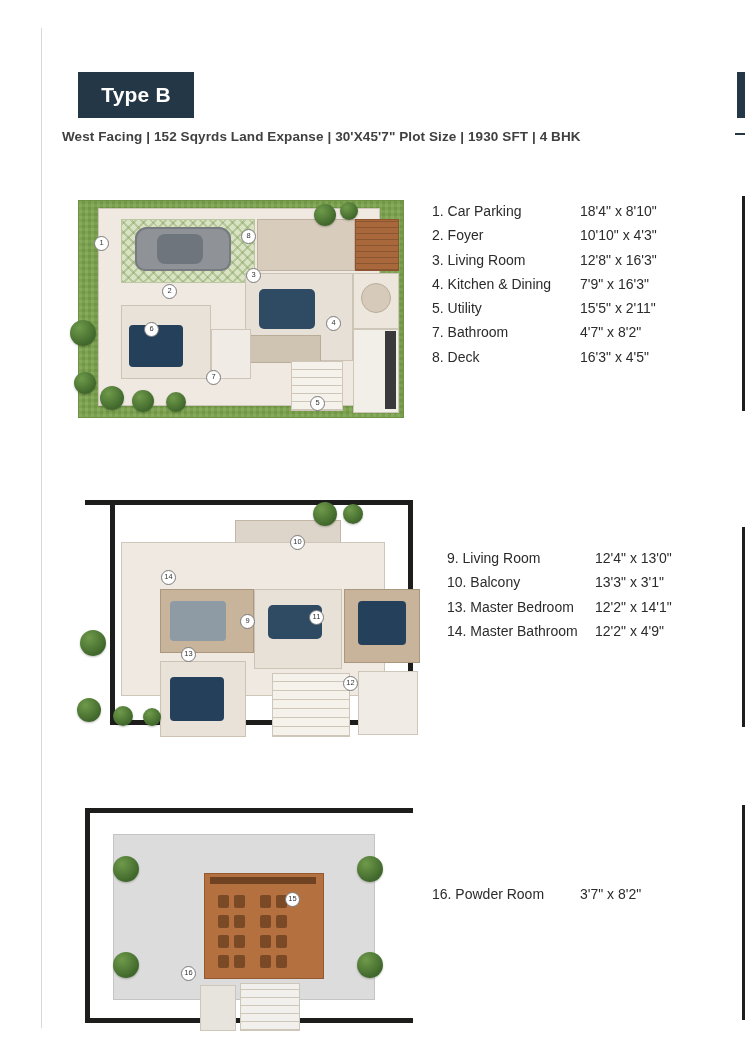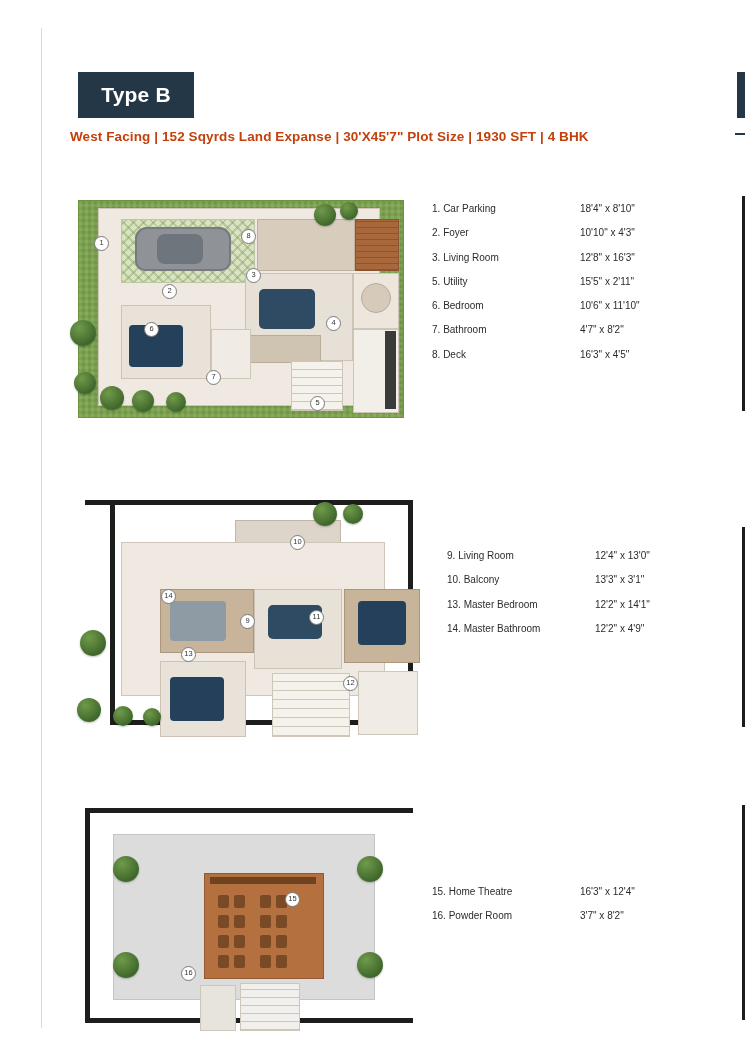--- a/index.html
+++ b/index.html
@@ -45,27 +45,27 @@
   .title-badge{
     position:absolute; left:78px; top:72px;
     width:116px; height:46px;
     background:#243746;
     color:#ffffff;
     display:flex; align-items:center; justify-content:center;
     font-size:21px; font-weight:bold;
     letter-spacing:.2px;
   }
   .subtitle{
-    position:absolute; left:70px; top:129px;
-    font-size:13.5px; font-weight:bold; color:#c2410c;
+    position:absolute; left:62px; top:129px;
+    font-size:13.5px; font-weight:bold; color:#404040;
     letter-spacing:.1px; white-space:nowrap;
   }
 
   
-  .legend{ position:absolute; font-size:10px; color:#2b2b2b; }
+  .legend{ position:absolute; font-size:14px; color:#2b2b2b; }
   .legend .row{ display:flex; align-items:baseline; height:24.3px; }
   .legend .name{ width:148px; white-space:nowrap; }
   .legend .dim{ white-space:nowrap; }
   #legend1{ left:432px; top:203px; }
   #legend2{ left:432px; top:550px;margin-left:15px; }
   #legend3{ left:432px; top:886px; }
   #legend2 .name{ width:148px; }
   #legend2 .dim{ }
 
   
@@ -321,26 +321,26 @@
     </div>
     <div class="row">
       <span class="name"><span>2.</span> <span>Foyer</span></span>
       <span class="dim">10'10" x 4'3"</span>
     </div>
     <div class="row">
       <span class="name"><span>3.</span> <span>Living Room</span></span>
       <span class="dim">12'8" x 16'3"</span>
     </div>
     <div class="row">
+      <span class="name"><span>4.</span> <span>Kitchen &amp; Dining</span></span>
+      <span class="dim">7'9" x 16'3"</span>
+    </div>
+    <div class="row">
       <span class="name"><span>5.</span> <span>Utility</span></span>
       <span class="dim">15'5" x 2'11"</span>
-    </div>
-    <div class="row">
-      <span class="name"><span>6.</span> <span>Bedroom</span></span>
-      <span class="dim">10'6" x 11'10"</span>
     </div>
     <div class="row">
       <span class="name"><span>7.</span> <span>Bathroom</span></span>
       <span class="dim">4'7" x 8'2"</span>
     </div>
     <div class="row">
       <span class="name"><span>8.</span> <span>Deck</span></span>
       <span class="dim">16'3" x 4'5"</span>
     </div>
   </div>
@@ -367,21 +367,21 @@
     <div class="tree" style="left:258px;top:4px;width:20px;height:20px;"></div>
     <div class="tree" style="left:-5px;top:130px;width:26px;height:26px;"></div>
     <div class="tree" style="left:-8px;top:198px;width:24px;height:24px;"></div>
     <div class="tree" style="left:28px;top:206px;width:20px;height:20px;"></div>
     <div class="tree" style="left:58px;top:208px;width:18px;height:18px;"></div>
     <div class="marker" style="left:155px;top:114px;">9</div>
     <div class="marker" style="left:205px;top:35px;">10</div>
     <div class="marker" style="left:224px;top:110px;">11</div>
     <div class="marker" style="left:258px;top:176px;">12</div>
     <div class="marker" style="left:96px;top:147px;">13</div>
-    <div class="marker" style="left:76px;top:70px;margin-top:19px;">14</div>
+    <div class="marker" style="left:76px;top:70px;">14</div>
   </div>
 
   <div class="legend" id="legend2">
     <div class="row">
       <span class="name"><span>9.</span> <span>Living Room</span></span>
       <span class="dim">12'4" x 13'0"</span>
     </div>
     <div class="row">
       <span class="name"><span>10.</span> <span>Balcony</span></span>
       <span class="dim">13'3" x 3'1"</span>
@@ -425,22 +425,18 @@
     <div class="tree" style="left:28px;top:48px;width:26px;height:26px;"></div>
     <div class="tree" style="left:28px;top:144px;width:26px;height:26px;"></div>
     <div class="tree" style="left:272px;top:48px;width:26px;height:26px;"></div>
     <div class="tree" style="left:272px;top:144px;width:26px;height:26px;"></div>
     <div class="marker" style="left:200px;top:84px;">15</div>
     <div class="marker" style="left:96px;top:158px;">16</div>
   </div>
 
   <div class="legend" id="legend3">
     <div class="row">
-      <span class="name"><span>15.</span> <span>Home Theatre</span></span>
-      <span class="dim">16'3" x 12'4"</span>
-    </div>
-    <div class="row">
       <span class="name"><span>16.</span> <span>Powder Room</span></span>
       <span class="dim">3'7" x 8'2"</span>
     </div>
   </div>
 
 </div>
 
 </body></html>

